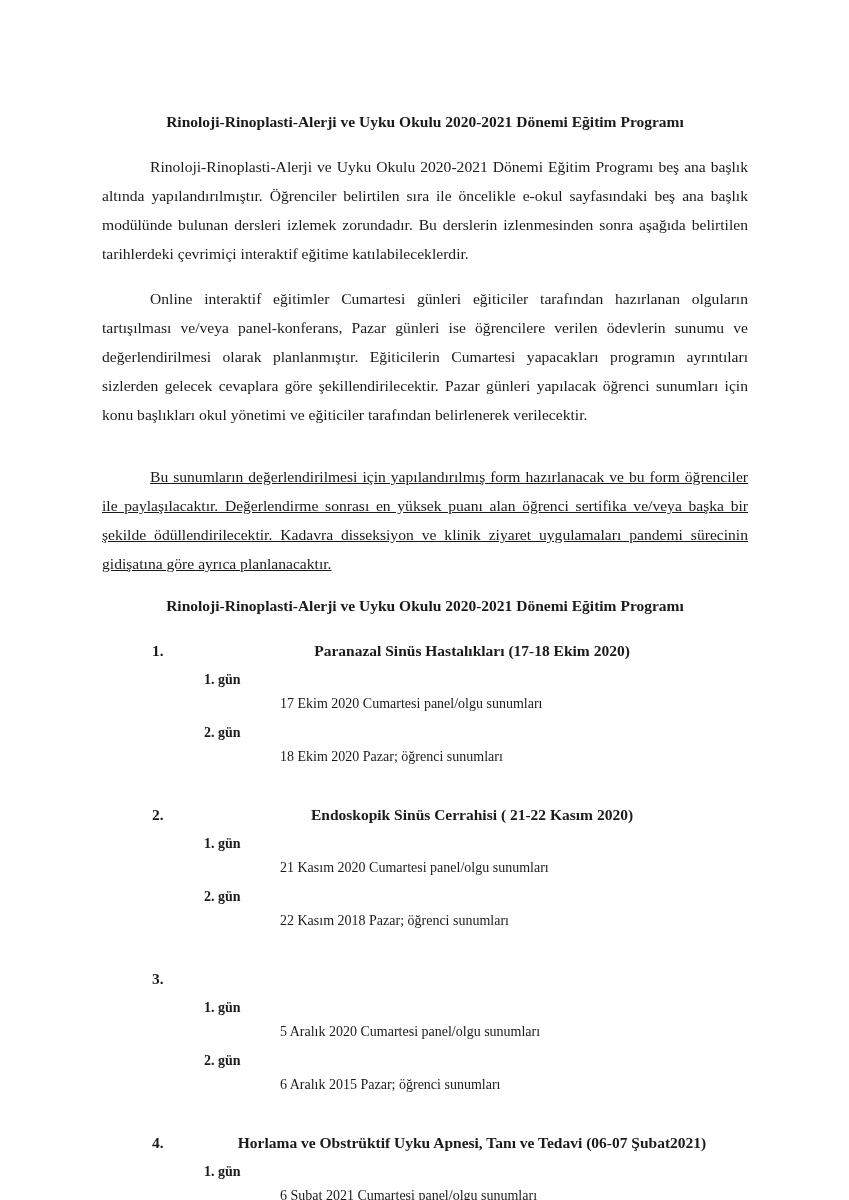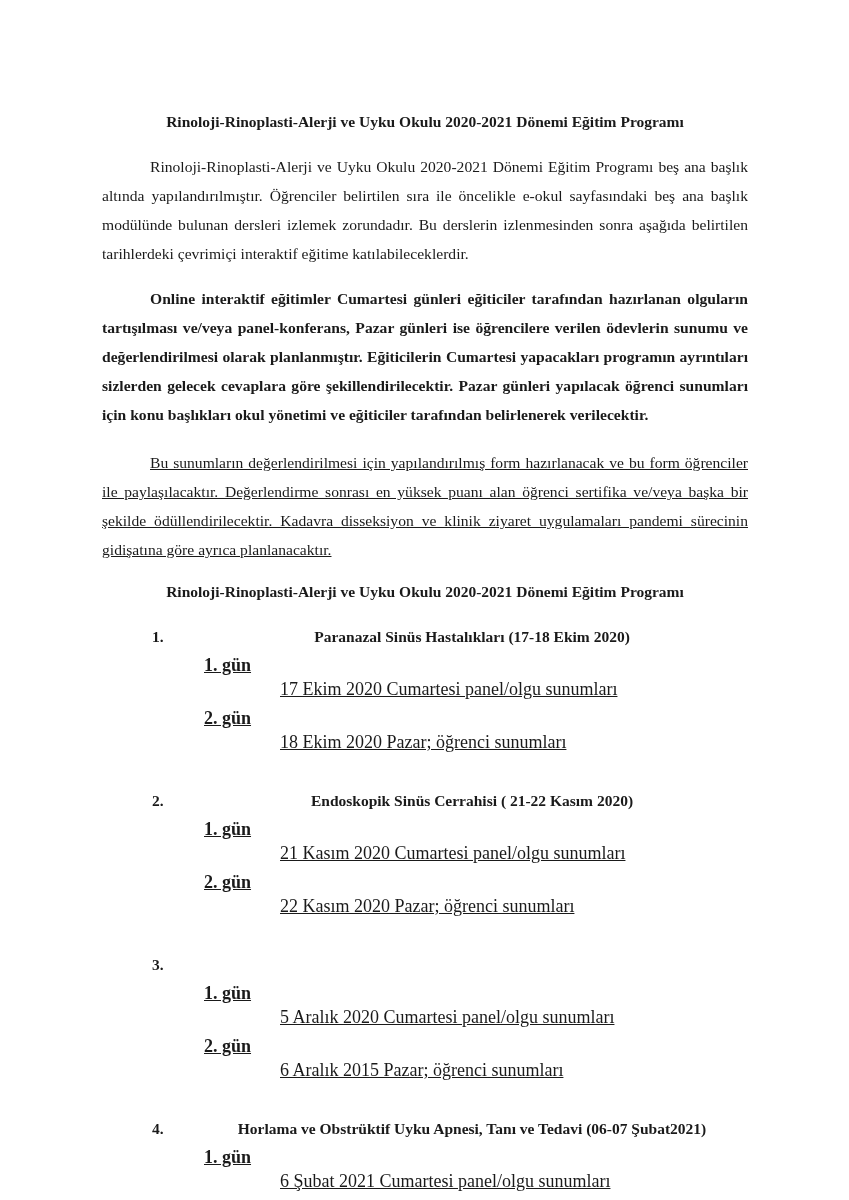--- a/index.html
+++ b/index.html
@@ -12,31 +12,31 @@
     .title {
       font-weight: bold; font-size: 15.5px; text-align: center;
       margin: 0; line-height: 28px; letter-spacing: 0px;
     }
     .para {
       font-size: 15.6px; line-height: 29px; text-align: justify;
       text-indent: 48px; margin: 0;
     }
     .title1 { margin-bottom: 16px; }
     .para1 { margin-bottom: 16px; }
-    .para2 { margin-bottom: 19px; font-weight: bold; }
+    .para2 { margin-bottom: 33px; }
     .para3 { margin-bottom: 14px; text-decoration: underline; }
     .title2 { margin-bottom: 16px; }
     .section { margin-bottom: 29px; }
     .sec-head {
       display: flex; font-weight: bold; font-size: 15.5px; line-height: 29px;
     }
     .sec-num { width: 44px; padding-left: 50px; }
     .sec-title { flex: 1; text-align: center; }
     .day-row {
-      display: flex; font-size: 18px; line-height: 29px; padding-left: 102px; text-decoration: underline;
+      display: flex; font-size: 14px; line-height: 29px; padding-left: 102px;
     }
     .day-label { font-weight: bold; width: 76px; }
     .day-desc { flex: 1; margin-top: 24px; }
   </style>
 </head>
 <body>
 
 <div class="page">
   <h1 class="title title1">Rinoloji-Rinoplasti-Alerji ve Uyku Okulu 2020-2021 Dönemi Eğitim Programı</h1>
   <p class="para para1">Rinoloji-Rinoplasti-Alerji ve Uyku Okulu 2020-2021 Dönemi Eğitim Programı  beş ana başlık altında yapılandırılmıştır. Öğrenciler belirtilen sıra ile öncelikle e-okul sayfasındaki beş ana başlık modülünde bulunan dersleri izlemek zorundadır. Bu derslerin izlenmesinden sonra aşağıda belirtilen tarihlerdeki çevrimiçi interaktif eğitime katılabileceklerdir.</p>
@@ -63,21 +63,21 @@
     <div class="sec-head">
       <span class="sec-num">2.</span>
       <span class="sec-title">Endoskopik Sinüs Cerrahisi  ( 21-22 Kasım 2020)</span>
     </div>
     <div class="day-row">
       <span class="day-label">1. gün</span>
       <span class="day-desc">21 Kasım 2020 Cumartesi panel/olgu sunumları</span>
     </div>
     <div class="day-row">
       <span class="day-label">2. gün</span>
-      <span class="day-desc">22 Kasım 2020 Pazar; öğrenci sunumları</span>
+      <span class="day-desc">22 Kasım 2018 Pazar; öğrenci sunumları</span>
     </div>
   </div>
 
   <div class="section">
     <div class="sec-head">
       <span class="sec-num">3.</span>
     </div>
     <div class="day-row">
       <span class="day-label">1. gün</span>
       <span class="day-desc">5 Aralık 2020 Cumartesi panel/olgu sunumları</span>

